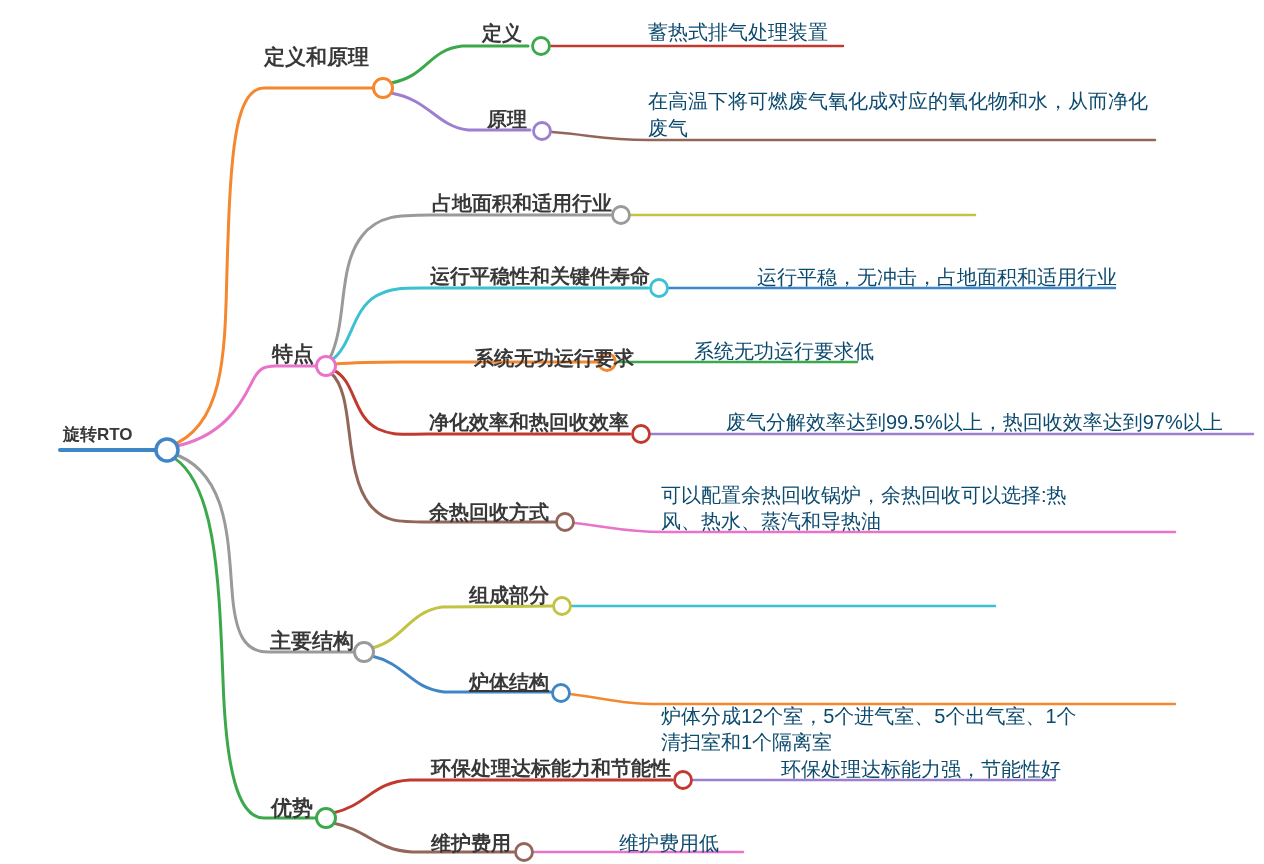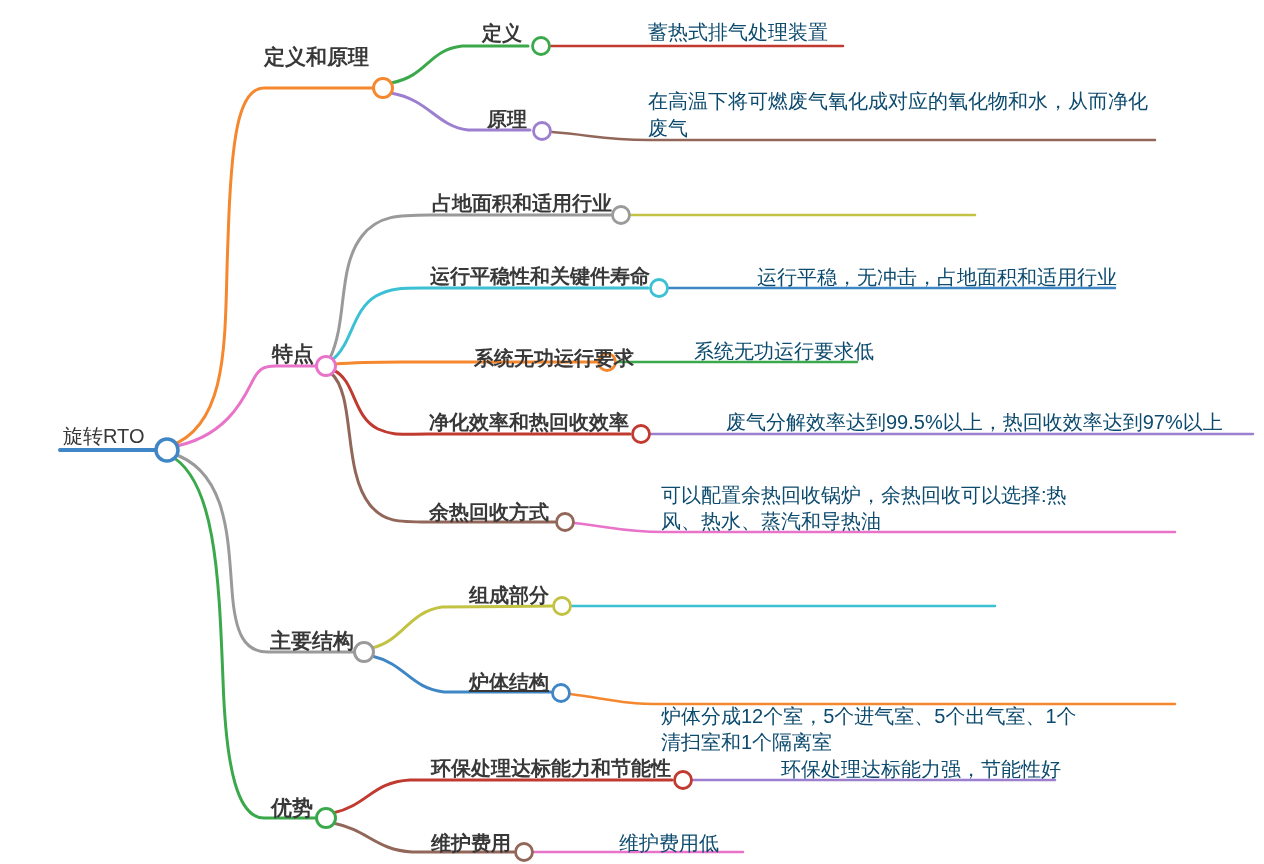--- a/index.html
+++ b/index.html
@@ -6,21 +6,21 @@
   #stage{
     position:relative;
     width:1264px;height:864px;
     background:#ffffff;
     overflow:hidden;
     font-family:"Liberation Sans","DejaVu Sans",sans-serif;
     color:#383838;
   }
   #wires{position:absolute;left:0;top:0;width:1264px;height:864px;}
   .lbl{position:absolute;white-space:nowrap;line-height:1.25;}
-  .root-lbl{font-size:20px;font-weight:400;text-align:right;}
+  .root-lbl{font-size:17px;font-weight:700;text-align:right;}
   .l1-lbl{font-size:21px;font-weight:700;}
   .l2-lbl{font-size:20px;font-weight:700;}
   .leaf{position:absolute;font-size:20px;font-weight:400;line-height:26px;color:#0c4a6e;}
   .leaf.wrap{white-space:normal;}
   .leaf.nowrap{white-space:nowrap;}
 </style>
 </head>
 <body>
 
 <div id="stage">

